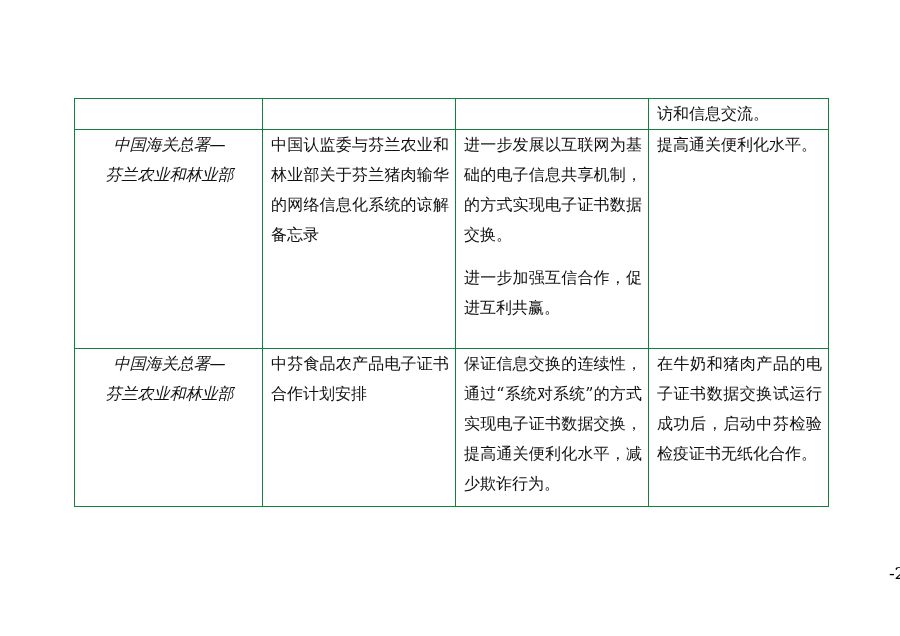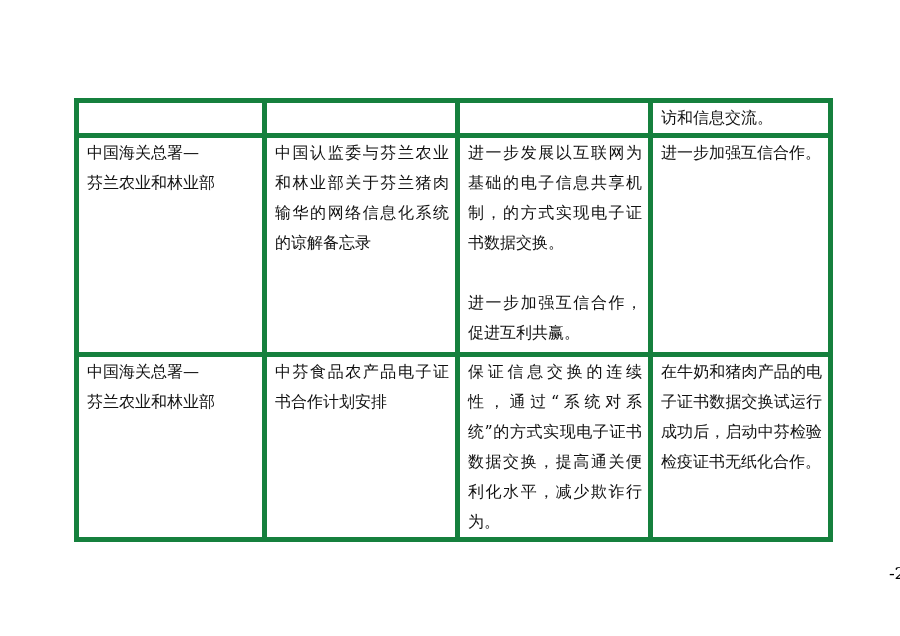--- a/index.html
+++ b/index.html
@@ -21,43 +21,44 @@
     left: 74px;
     top: 98px;
     border-collapse: collapse;
     table-layout: fixed;
   }
   table.doc-table col.c0 { width: 188px; }
   table.doc-table col.c1 { width: 193px; }
   table.doc-table col.c2 { width: 193px; }
   table.doc-table col.c3 { width: 180px; }
   table.doc-table td {
-    border: 5px solid #15803d;
+    border: 1px solid #15803d;
     vertical-align: top;
     padding: 0 6px 0 8px;
     font-size: 16px;
     line-height: 30px;
     overflow: hidden;
   }
   tr.r0 { height: 30px; }
   tr.r1 { height: 219px; }
   tr.r2 { height: 158px; }
   .para {
     margin: 0;
     white-space: pre-line;
   }
   .para + .para {
-    margin-top: 30px; 
+    margin-top: 13px; 
   }
   td.just .para {
     text-align: justify;
     text-align-last: left;
   }
   td.left .para {
-    text-align: left;
+    text-align: center;
+    font-style: italic;
   }
   .page-number {
     position: absolute;
     left: 0;
     top: 563px;
     width: 100%;
     text-align: right;
     font-size: 17px;
     line-height: 20px;
     color: #000000;
@@ -92,21 +93,21 @@
 芬兰农业和林业部</p>
         </td>
         <td class="just">
           <p class="para">中国认监委与芬兰农业和林业部关于芬兰猪肉输华的网络信息化系统的谅解备忘录</p>
         </td>
         <td class="just">
           <p class="para">进一步发展以互联网为基础的电子信息共享机制，的方式实现电子证书数据交换。</p>
           <p class="para">进一步加强互信合作，促进互利共赢。</p>
         </td>
         <td class="just">
-          <p class="para">进一步加强互信合作。</p>
+          <p class="para">提高通关便利化水平。</p>
         </td>
       </tr>
 
       <tr class="r2">
         <td class="left">
           <p class="para">中国海关总署—
 芬兰农业和林业部</p>
         </td>
         <td class="just">
           <p class="para">中芬食品农产品电子证书合作计划安排</p>

